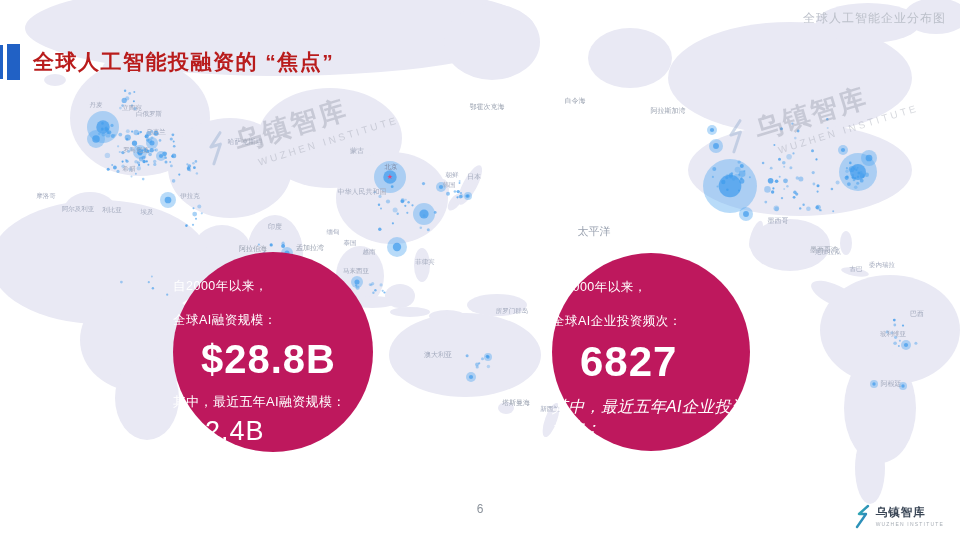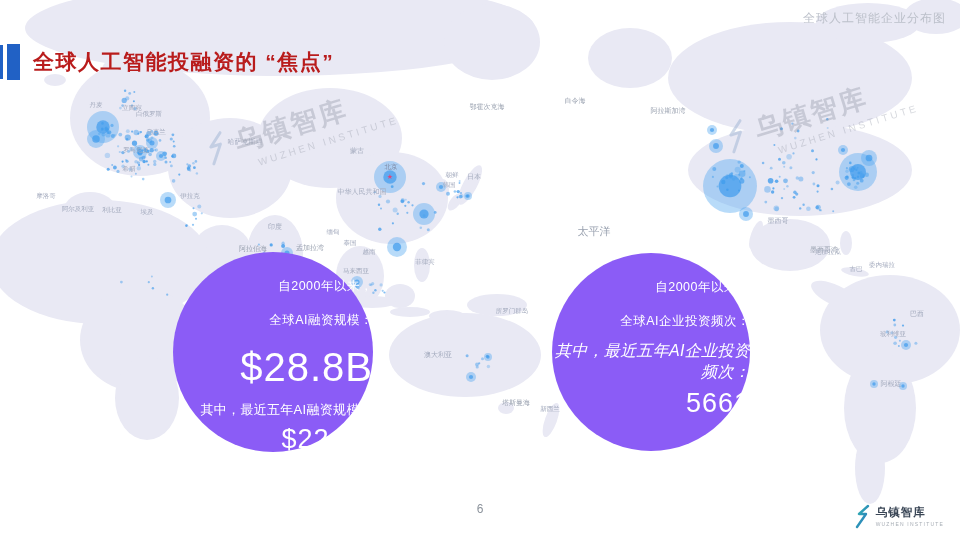--- a/index.html
+++ b/index.html
@@ -15,27 +15,27 @@
   .watermark .wm-main{font-size:27px;font-weight:bold;letter-spacing:2px;}
   .watermark .wm-sub{font-size:10px;letter-spacing:3px;color:rgba(152,158,172,0.38);margin-top:2px;margin-left:46px;}
   .wm-glyph{opacity:.5;}
   
   .title-sliver{position:absolute;left:0;top:45px;width:3px;height:34px;background:#2161c5;}
   .title-bar{position:absolute;left:7px;top:44px;width:13px;height:36px;background:#2161c5;}
   .page-title{position:absolute;left:33px;top:48px;font-size:21px;font-weight:bold;
               color:#b91c1c;letter-spacing:1.5px;}
   .corner-caption{position:absolute;right:14px;top:10px;font-size:12px;color:#bcc0ca;letter-spacing:1px;}
   
-  .stat-circle{position:absolute;width:200px;height:200px;border-radius:50%;background:#8b5cf6;
-               color:#ffffff;text-align:right;box-sizing:border-box;}
+  .stat-circle{position:absolute;width:200px;height:200px;border-radius:50%;background:#be185d;
+               color:#ffffff;text-align:left;box-sizing:border-box;}
   .stat-circle.left{left:173px;top:252px;}
   .stat-circle.right{left:552px;top:253px;width:198px;height:198px;}
   .sc-line1{font-size:12.5px;margin-top:26px;letter-spacing:.5px;}
   .sc-line2{font-size:12.5px;margin-top:17px;letter-spacing:.5px;}
-  .sc-big{font-size:40px;margin-top:16px;font-weight:400;letter-spacing:1px;padding-left:28px;}
+  .sc-big{font-size:40px;margin-top:8px;font-weight:700;letter-spacing:1px;padding-left:28px;}
   .stat-circle.right .sc-big{font-size:42px;}
   .sc-line3{font-size:13px;margin-top:11px;letter-spacing:.3px;}
   .sc-mid{font-size:27px;margin-top:5px;font-weight:400;letter-spacing:1px;}
   
   .page-number{position:absolute;left:0;right:0;bottom:24px;text-align:center;
                font-size:12px;color:#8b929b;}
   .logo{position:absolute;right:16px;bottom:10px;display:flex;align-items:center;gap:5px;}
   .logo-text{display:flex;flex-direction:column;line-height:1;}
   .logo-name{font-size:11.5px;font-weight:bold;color:#3a4656;letter-spacing:1px;}
   .logo-sub{font-size:5px;color:#a8aeb6;letter-spacing:1.2px;margin-top:3px;}
@@ -522,20 +522,21 @@
     <div class="sc-line1">自2000年以来，</div>
     <div class="sc-line2">全球AI融资规模：</div>
     <div class="sc-big">$28.8B</div>
     <div class="sc-line3">其中，最近五年AI融资规模：</div>
     <div class="sc-mid">$22.4B</div>
   </div>
 
   <div class="stat-circle right">
     <div class="sc-line1">自2000年以来，</div>
     <div class="sc-line2">全球AI企业投资频次：</div>
+    <div class="sc-big">6827</div>
     <div class="sc-line3" style="font-size:16px;font-style:italic;">其中，最近五年AI企业投资频次：</div>
     <div class="sc-mid">5661</div>
   </div>
 
   <div class="page-number">6</div>
 
   <div class="logo">
     <svg width="16" height="26" viewBox="0 0 16 26">
       <defs>
         <linearGradient id="lg" x1="0" y1="0" x2="1" y2="1">

